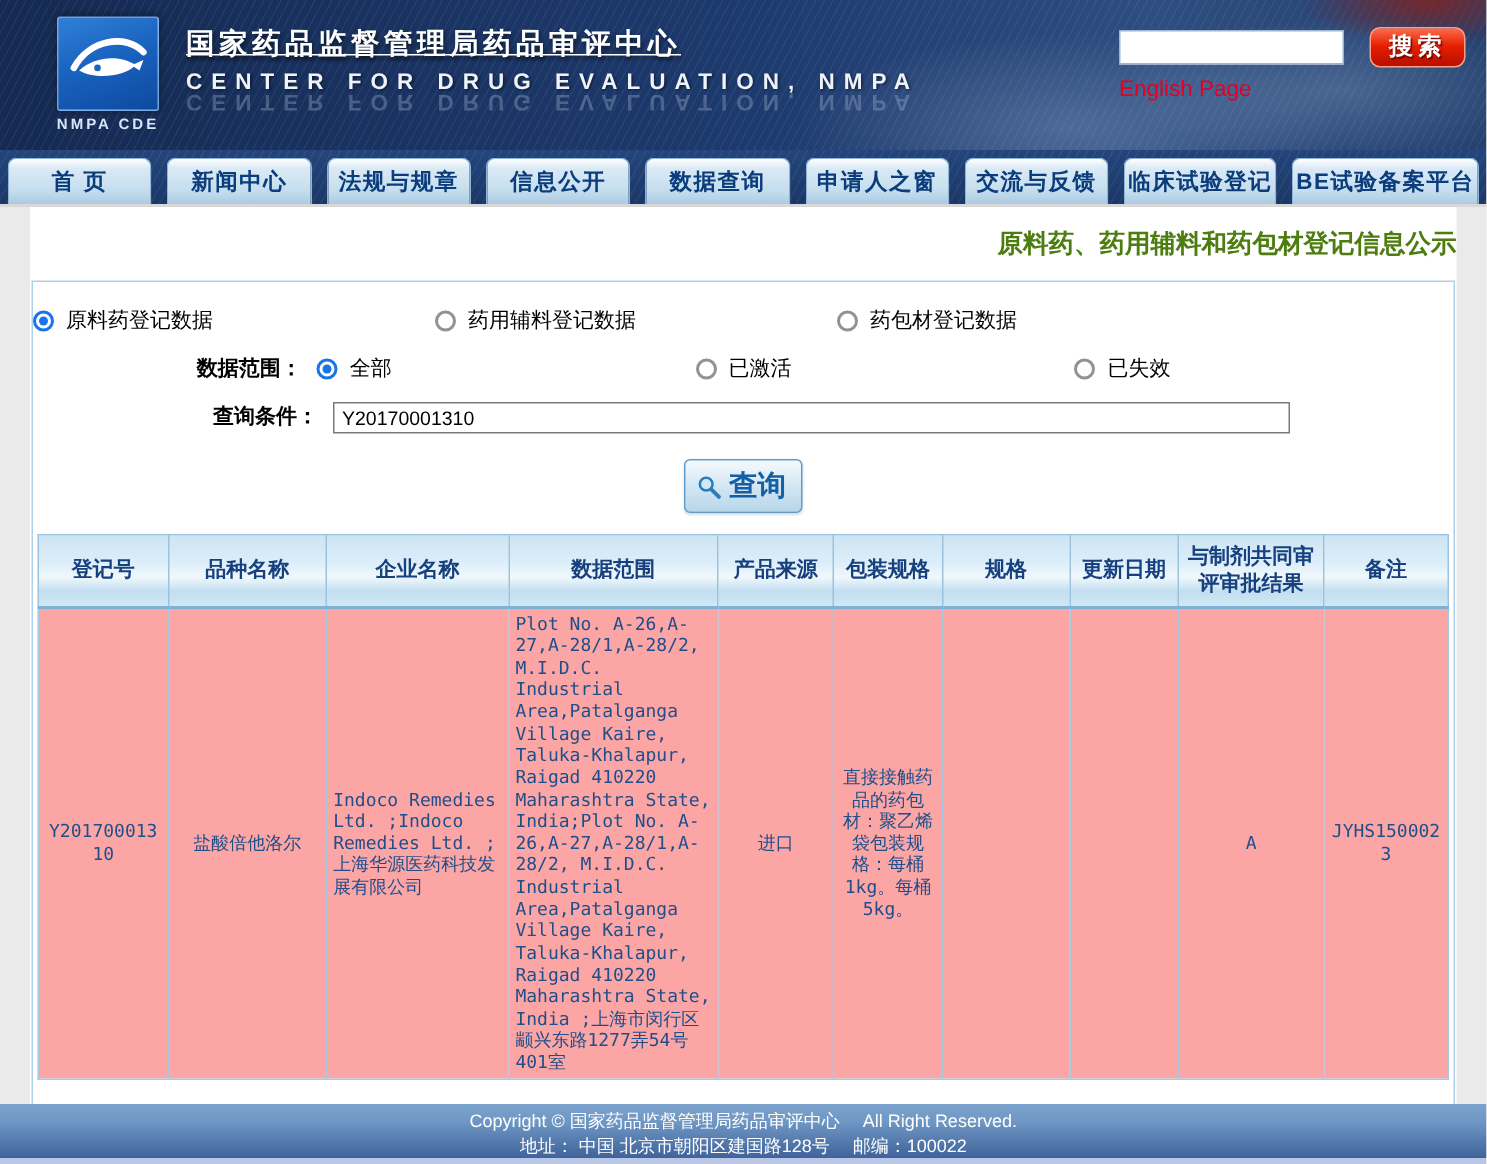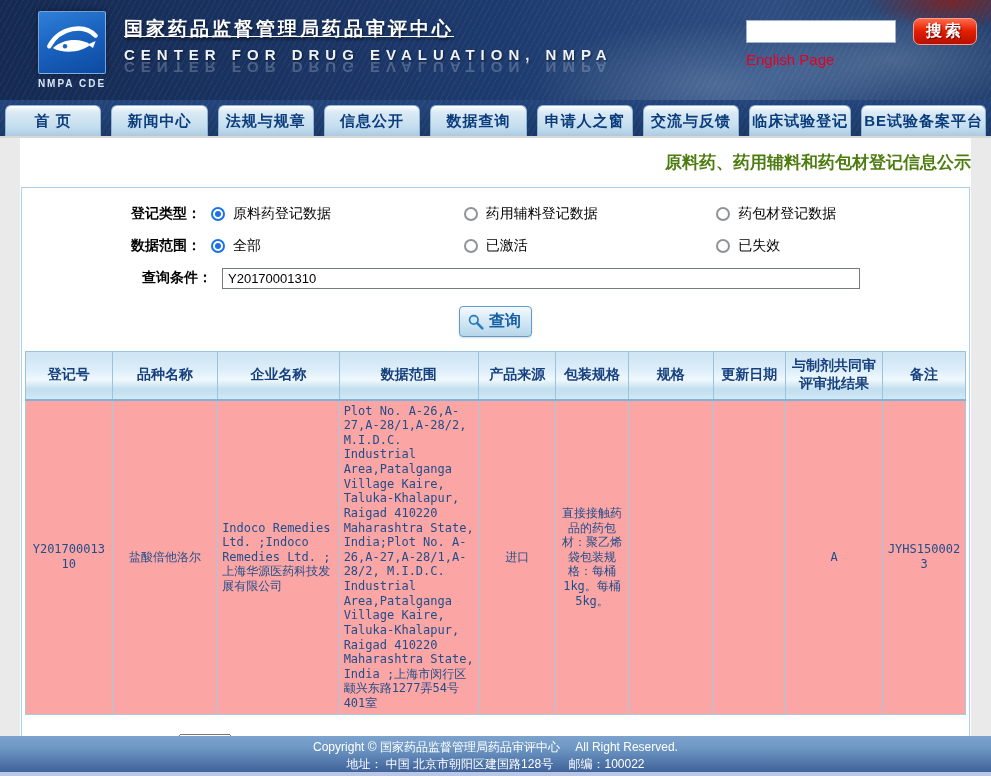--- a/index.html
+++ b/index.html
@@ -105,21 +105,21 @@
   }
   .query-input {
     width:638px; height:21px; border:1px solid #767b80; background:#fff;
     font-size:13px; padding:0 5px; outline:none; color:#000;
   }
   .btn-row { display:flex; justify-content:center; padding:12px 0 12px; }
   .query-btn {
     display:flex; align-items:center; gap:5px; padding:4px 10px 4px 7px;
     border:1px solid #5f9bc9; border-radius:4px;
     background:linear-gradient(180deg,#f5fafd 0%,#d3e7f4 50%,#b7d6ea 100%);
-    color:#1360a6; font-size:16px; font-weight:bold; cursor:pointer;
+    color:#1360a6; font-size:19px; font-weight:bold; cursor:pointer;
     box-shadow:0 1px 2px rgba(0,0,0,.15);
   }
   
   .result-table {
     width:calc(100% - 6px); margin:0 3px; border-collapse:collapse; table-layout:fixed;
     border:1px solid #8fbcdb;
   }
   .result-table th {
     height:48px; border:1px solid #9cc3de; border-bottom:2px solid #7fb2d4;
     background:linear-gradient(180deg,#cde4f2 0%,#ddeefa 38%,#f0f8fd 58%,#c2deef 78%,#d2e8f5 100%);
@@ -197,21 +197,20 @@
 </nav>
 
 <div class="main-area">
   <div class="content">
     <div class="page-title">原料药、药用辅料和药包材登记信息公示</div>
 
     <div class="box">
 
       <div class="form-section">
         <div class="form-row">
-          <div class="form-label">登记类型：</div>
           <label class="opt">
             <span class="radio sel"></span>
             <span>原料药登记数据</span>
           </label>
           <label class="opt">
             <span class="radio"></span>
             <span>药用辅料登记数据</span>
           </label>
           <label class="opt">
             <span class="radio"></span>

